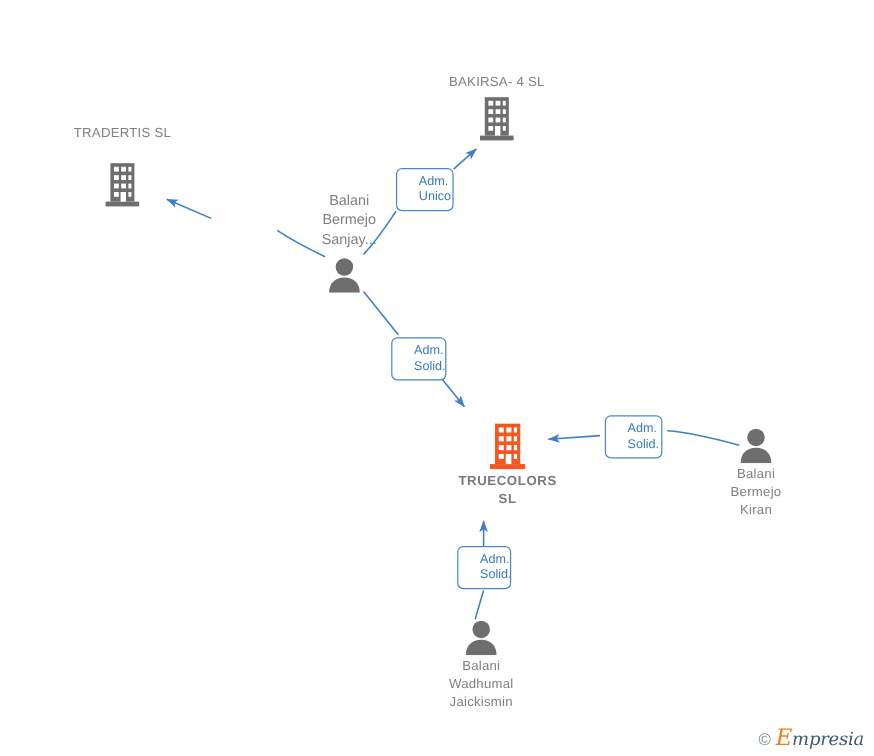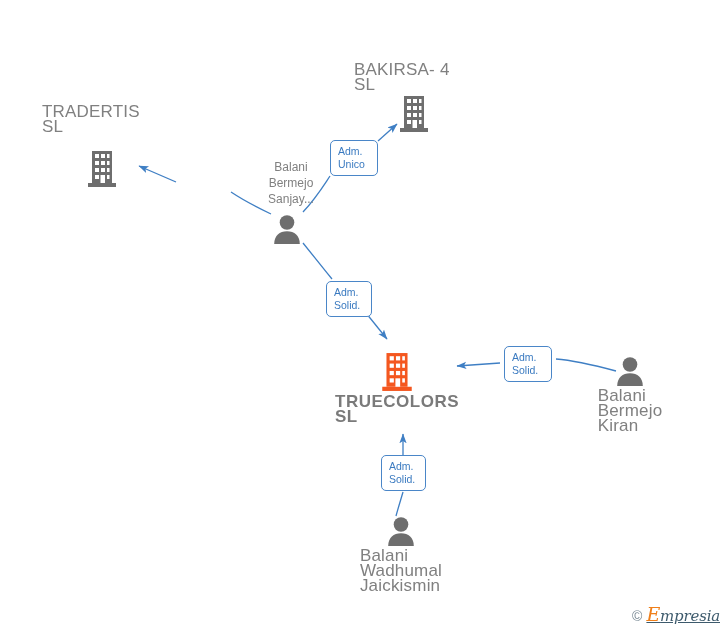--- a/index.html
+++ b/index.html
@@ -26,23 +26,23 @@
     display: flex;
     flex-direction: column;
     align-items: center;
     width: 120px;
   }
   .node .icon-wrap {
     display: block;
     line-height: 0;
   }
   .node-label {
-    text-align: left;
+    text-align: center;
     color: #808080;
-    font-size: 17px;
+    font-size: 11px;
     line-height: 15px;
     letter-spacing: 0.2px;
     white-space: pre-line;
   }
   .node-label.company {
     font-weight: normal;
   }
   .node-label.center-company {
     font-weight: bold;
     color: #7a7a7a;
@@ -57,21 +57,21 @@
   
   .edge-label {
     position: absolute;
     box-sizing: border-box;
     border: 1.3px solid #4a86c8;
     border-radius: 5px;
     background: #ffffff;
     color: #3a7ac0;
     font-size: 10.5px;
     line-height: 13px;
-    padding: 4px 6px 4px 7px;
+    padding: 4px 6px 4px 18px;
     text-align: left;
     white-space: pre-line;
     z-index: 5;
   }
   
   .free-label {
     position: absolute;
     color: #808080;
     font-size: 12px;
     line-height: 16px;
@@ -94,21 +94,20 @@
     font-size: 14px;
     line-height: 14px;
   }
   #watermark .brand {
     font-family: "DejaVu Serif", serif;
     font-style: italic;
     font-size: 15px;
     color: #3d5a6c;
     line-height: 15px;
     letter-spacing: -0.2px;
-    text-decoration: underline;
   }
   #watermark .brand .cap {
     color: #ef7f1a;
     font-size: 19px;
   }
 </style>
 </head>
 <body>
 
 <div id="canvas">
@@ -191,21 +190,21 @@
           <rect x="14" y="18" width="4" height="4"></rect>
           <rect x="20" y="18" width="2.5" height="4"></rect>
           <rect x="8" y="25" width="4" height="4"></rect>
           <rect x="13.5" y="25" width="4.5" height="8"></rect>
           <rect x="20" y="25" width="2.5" height="4"></rect>
         </g>
       </svg>
     </span>
   </div>
 
-  <div class="node" style="left:337px; top:352px;">
+  <div class="node" style="left:363px; top:352px;">
     <span class="icon-wrap">
       <svg width="32" height="40" viewBox="0 0 30 38" xmlns="http://www.w3.org/2000/svg">
         <g fill="#f4571f">
           <rect x="5" y="1" width="20" height="32"></rect>
           <rect x="1" y="33" width="28" height="4"></rect>
         </g>
         <g fill="#ffffff">
           <rect x="8" y="4" width="4" height="4"></rect>
           <rect x="14" y="4" width="4" height="4"></rect>
           <rect x="20" y="4" width="2.5" height="4"></rect>

